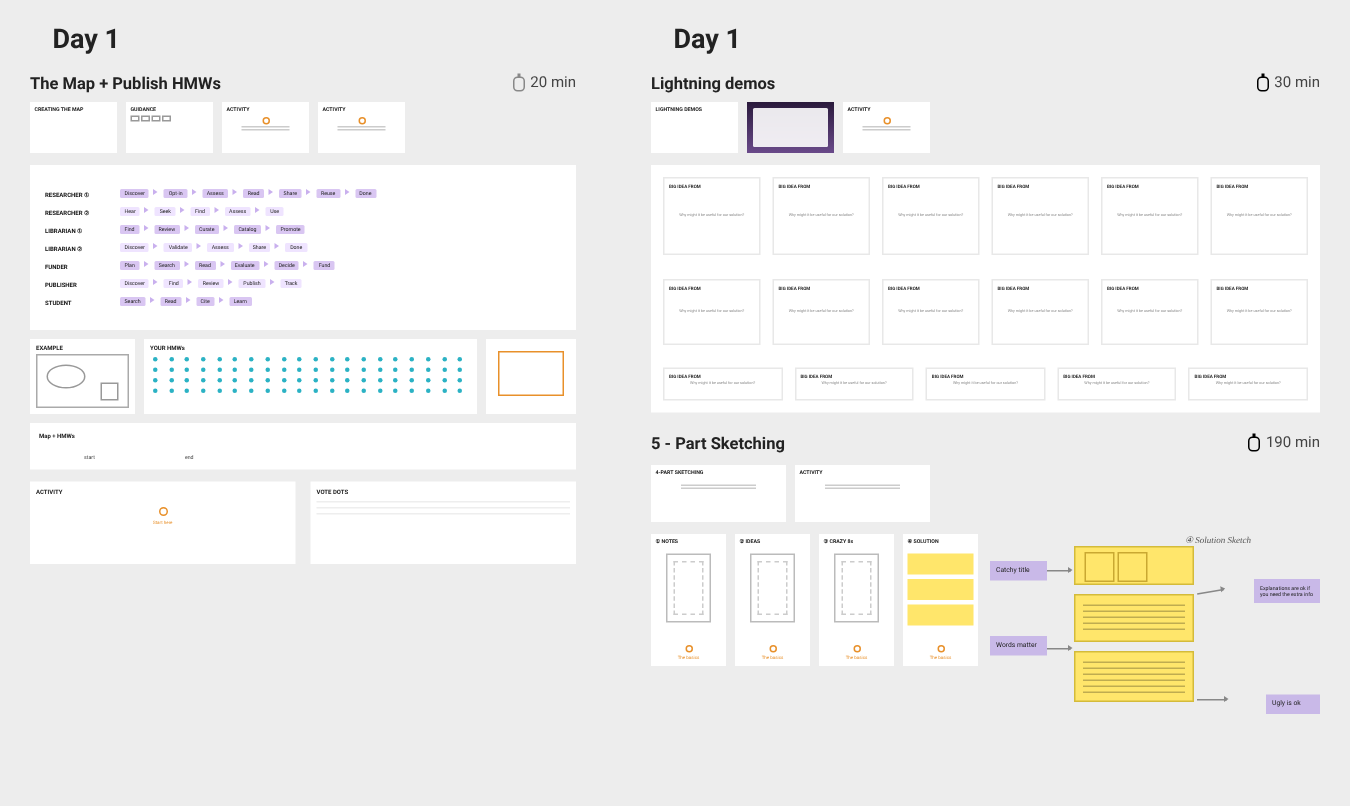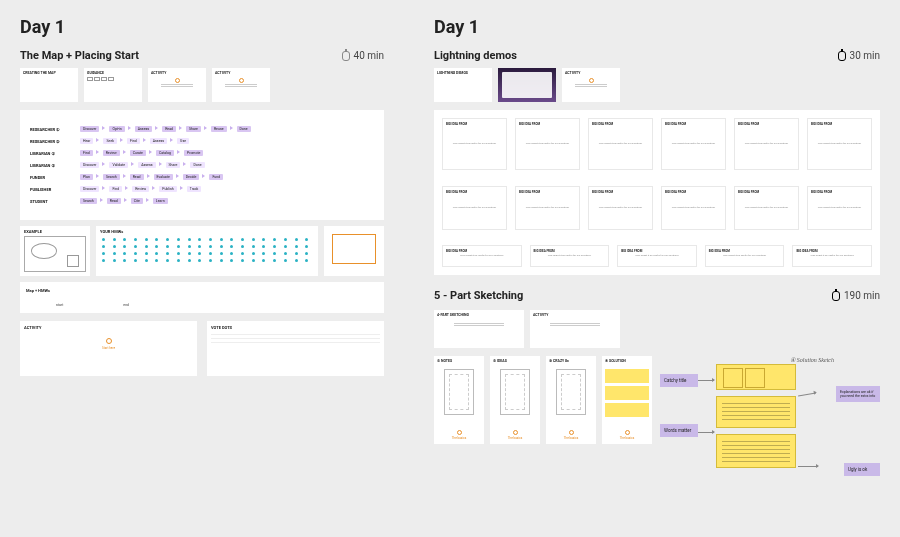--- a/index.html
+++ b/index.html
@@ -6,21 +6,21 @@
   body {
     background: #ededed;
     font-family: -apple-system, BlinkMacSystemFont, "Segoe UI", Roboto, sans-serif;
     width: 900px;
     height: 537px;
     overflow: hidden;
     color: #222;
   }
   .canvas { display: flex; gap: 50px; padding: 10px 20px; }
   .col { flex: 1; }
-  .day-title { font-size: 18px; font-weight: 700; margin: 6px 0 12px; }
+  .day-title { font-size: 18px; font-weight: 700; margin: 6px 15px 12px; }
   .section-hdr { display: flex; justify-content: space-between; align-items: center; margin: 4px 0 6px; }
   .section-title { font-size: 11px; font-weight: 700; }
   .timer { display: flex; align-items: center; gap: 4px; font-size: 10px; color: #444; }
   .timer .tic { width: 8px; height: 10px; border: 1px solid #888; border-radius: 3px; position: relative; }
   .timer .tic::before { content:""; position:absolute; top:-3px; left:2px; width:2px; height:3px; background:#888; }
   .tic.black { border-color:#000; }
   .tic.black::before { background:#000; }
 
   .slide-row { display: flex; gap: 6px; margin-bottom: 8px; }
   .slide { background:#fff; width:58px; height:34px; position:relative; padding:3px; font-size:3px; line-height:1.2; overflow:hidden; }
@@ -115,24 +115,24 @@
 </style>
 </head>
 <body>
 
 <div class="canvas">
 
   <div class="col">
     <h2 class="day-title">Day 1</h2>
 
     <div class="section-hdr">
-      <div class="section-title">The Map + Placing Start</div>
+      <div class="section-title">The Map + Publish HMWs</div>
       <div class="timer">
         <span class="tic"></span>
-        <span>40 min</span>
+        <span>20 min</span>
       </div>
     </div>
 
     <div class="slide-row">
       <div class="slide">
           <div class="t">CREATING THE MAP</div>
         </div>
       <div class="slide">
           <div class="t">GUIDANCE</div>
           <div class="boxes">

